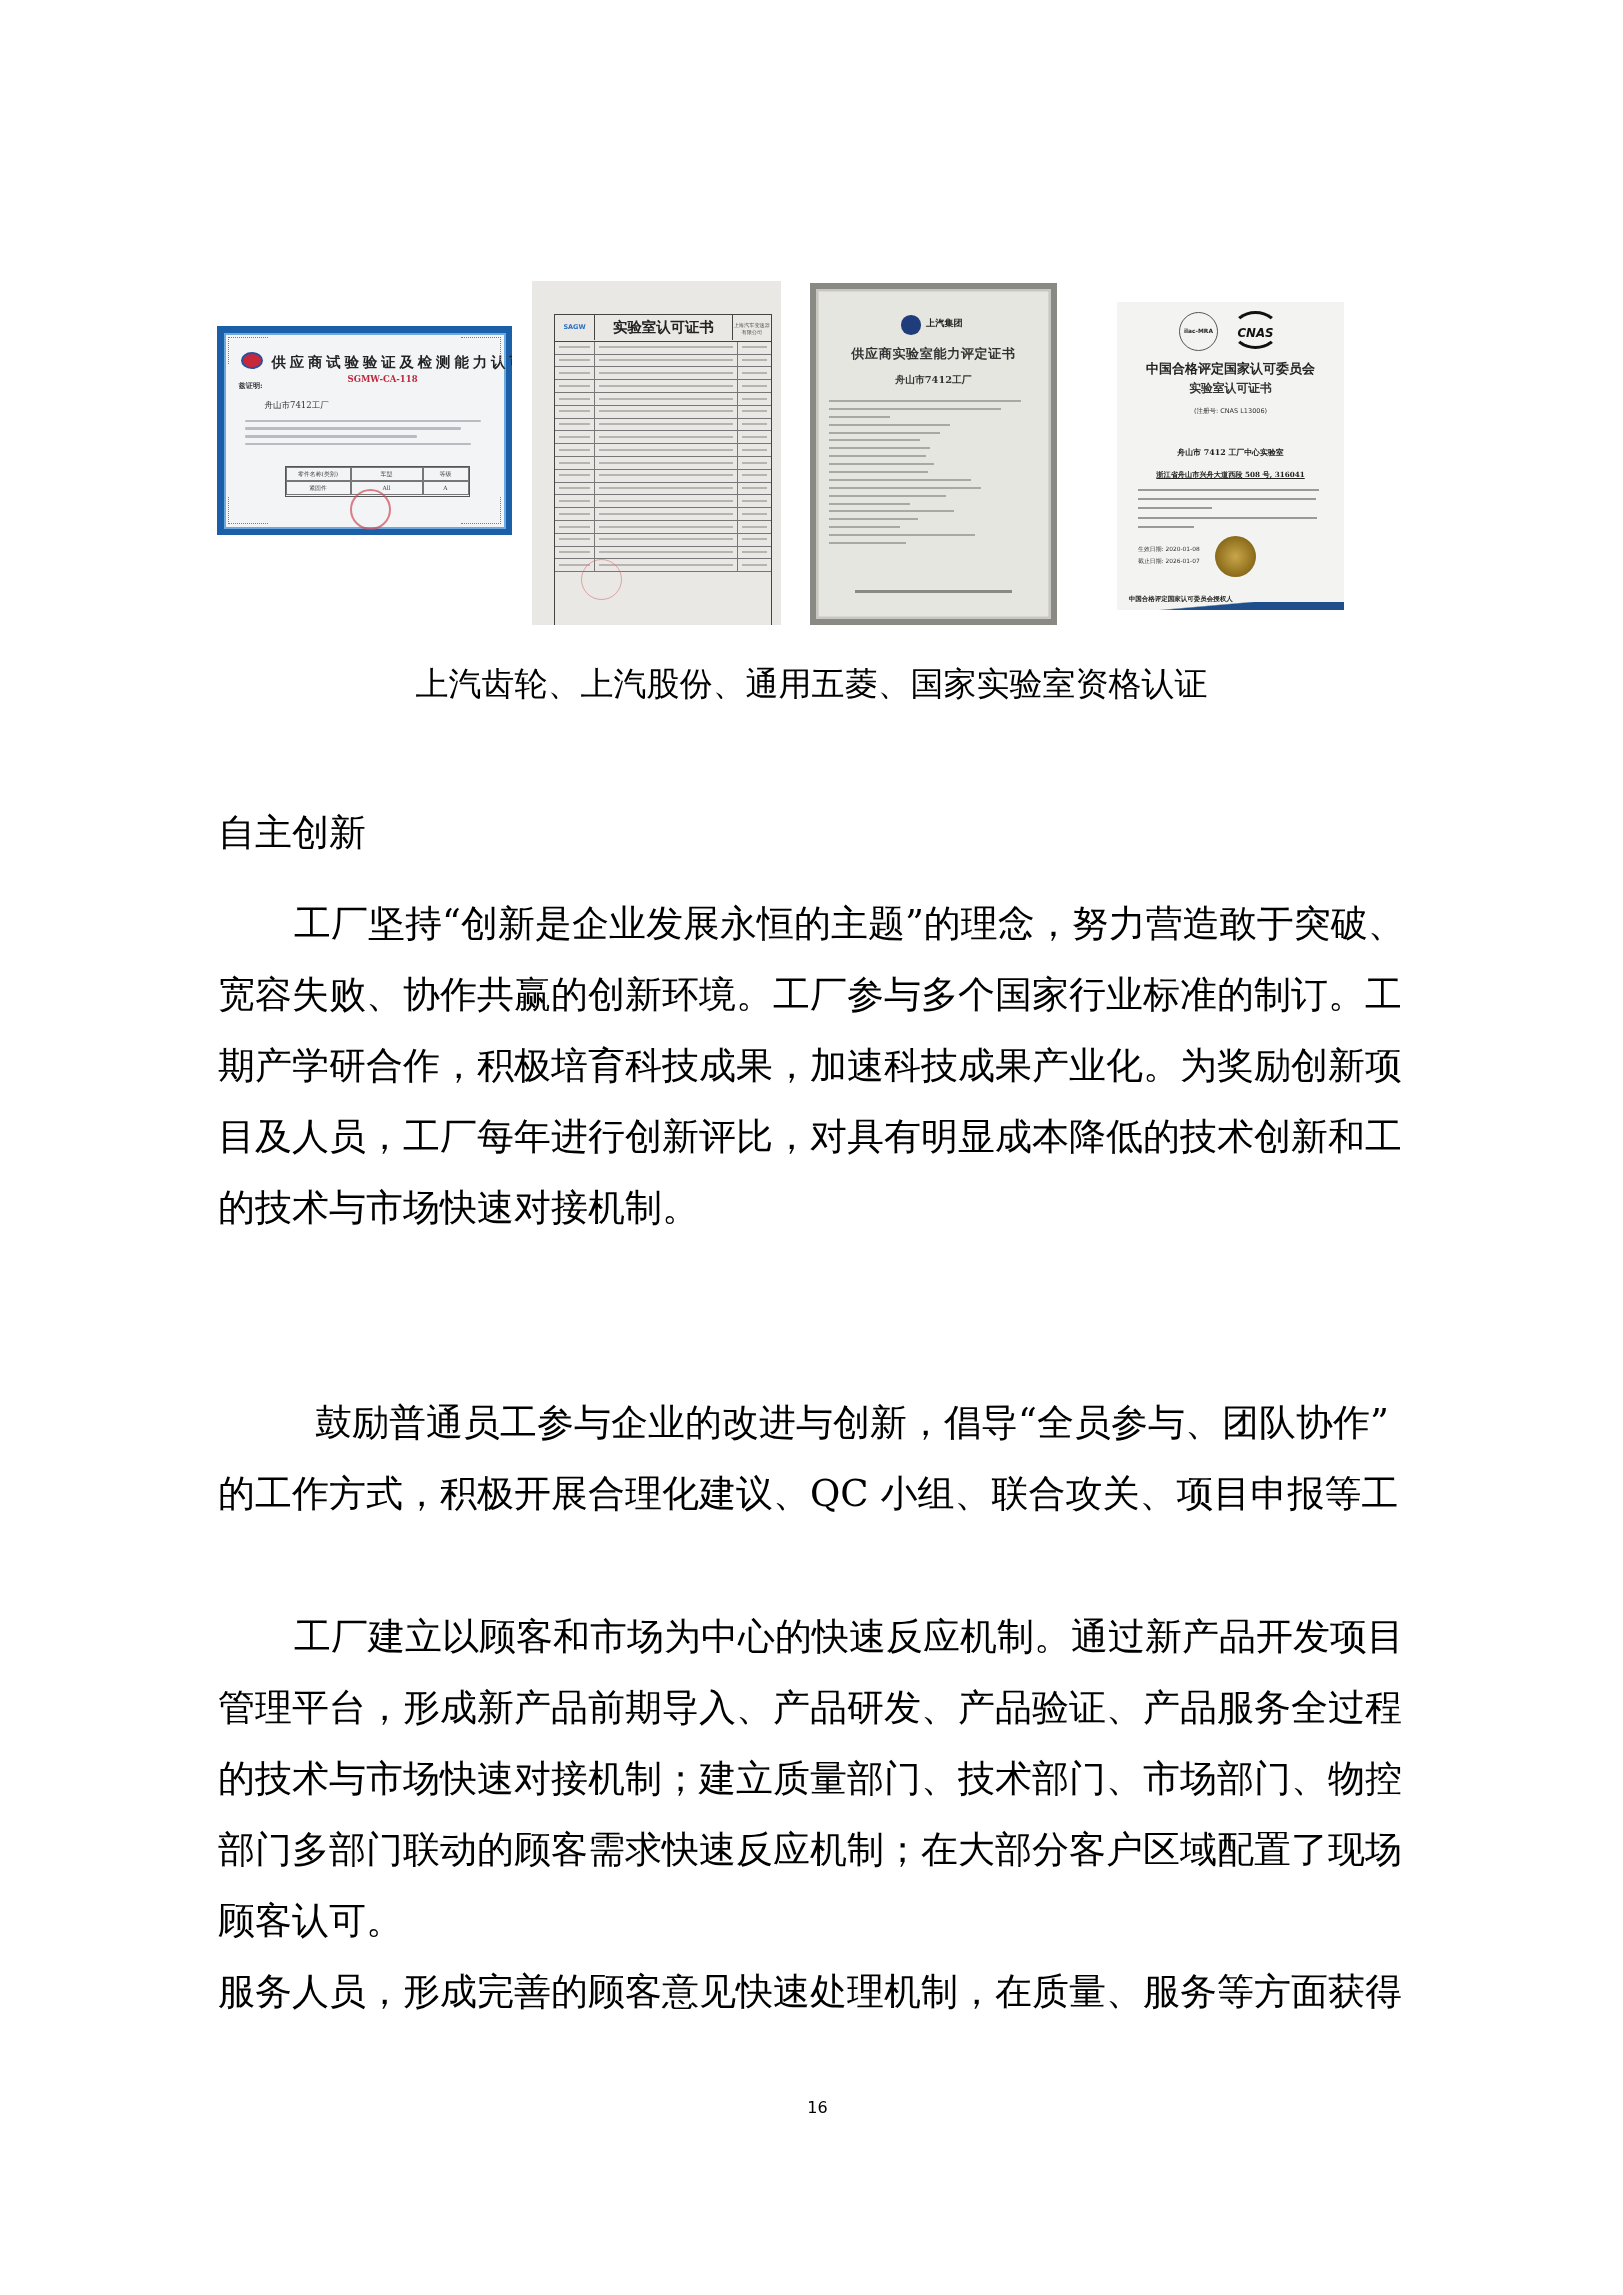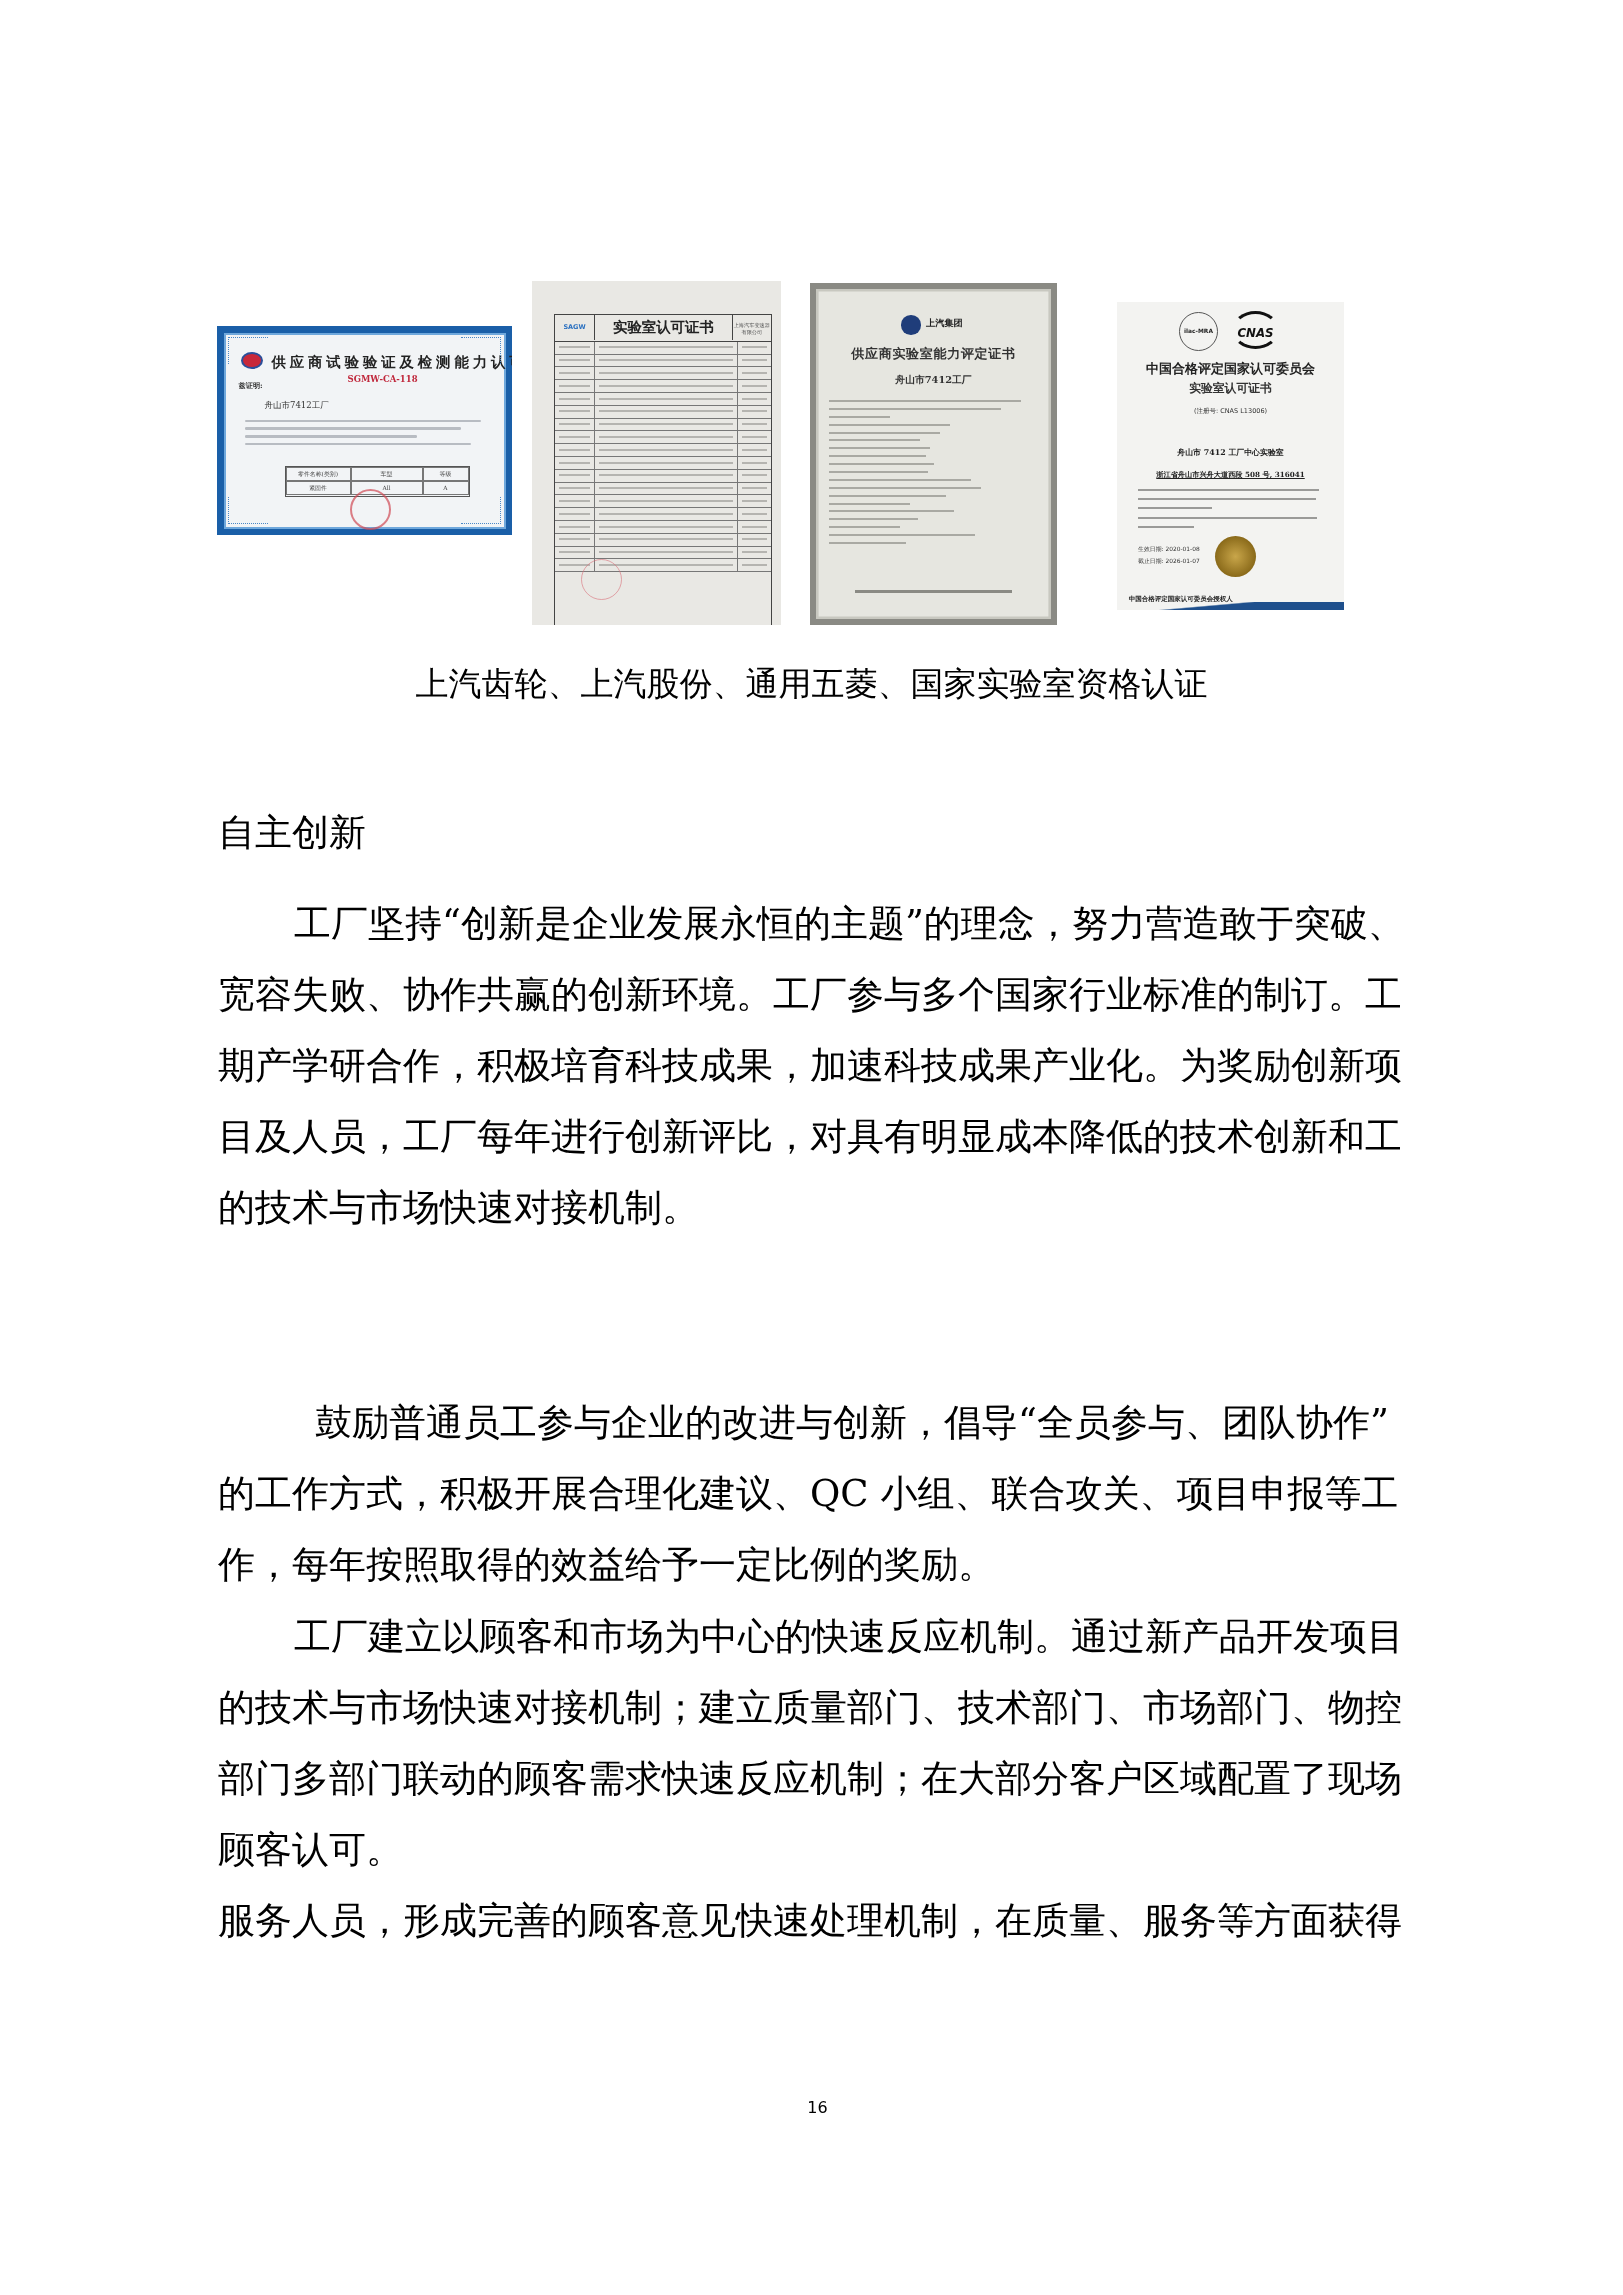--- a/index.html
+++ b/index.html
@@ -475,25 +475,25 @@
   <span class="line indent">工厂坚持“创新是企业发展永恒的主题”的理念，努力营造敢于突破、</span>
   <span class="line">宽容失败、协作共赢的创新环境。工厂参与多个国家行业标准的制订。工</span>
   <span class="line">期产学研合作，积极培育科技成果，加速科技成果产业化。为奖励创新项</span>
   <span class="line">目及人员，工厂每年进行创新评比，对具有明显成本降低的技术创新和工</span>
   <span class="line last">的技术与市场快速对接机制。</span>
 </div>
 
 <div class="body-text" style="top:1387px;">
   <span class="line indent2">鼓励普通员工参与企业的改进与创新，倡导“全员参与、团队协作”</span>
   <span class="line">的工作方式，积极开展合理化建议、QC 小组、联合攻关、项目申报等工</span>
-  <span class="line last">作，每年按照取得的效益给予一定比例的奖励。</span>
 </div>
 
 <div class="body-text" style="top:1601px;">
   <span class="line indent">工厂建立以顾客和市场为中心的快速反应机制。通过新产品开发项目</span>
+  <span class="line">管理平台，形成新产品前期导入、产品研发、产品验证、产品服务全过程</span>
   <span class="line">的技术与市场快速对接机制；建立质量部门、技术部门、市场部门、物控</span>
   <span class="line">部门多部门联动的顾客需求快速反应机制；在大部分客户区域配置了现场</span>
   <span class="line last">顾客认可。</span>
   <span class="line">服务人员，形成完善的顾客意见快速处理机制，在质量、服务等方面获得</span>
 </div>
 
 <div class="page-num">16</div>
 
 
 </body></html>

